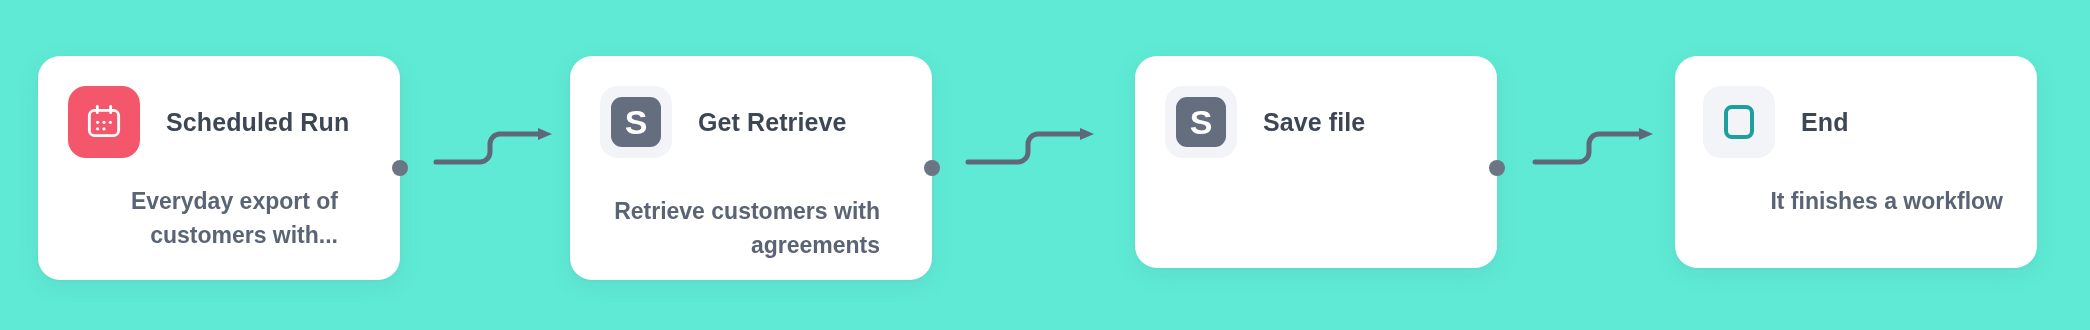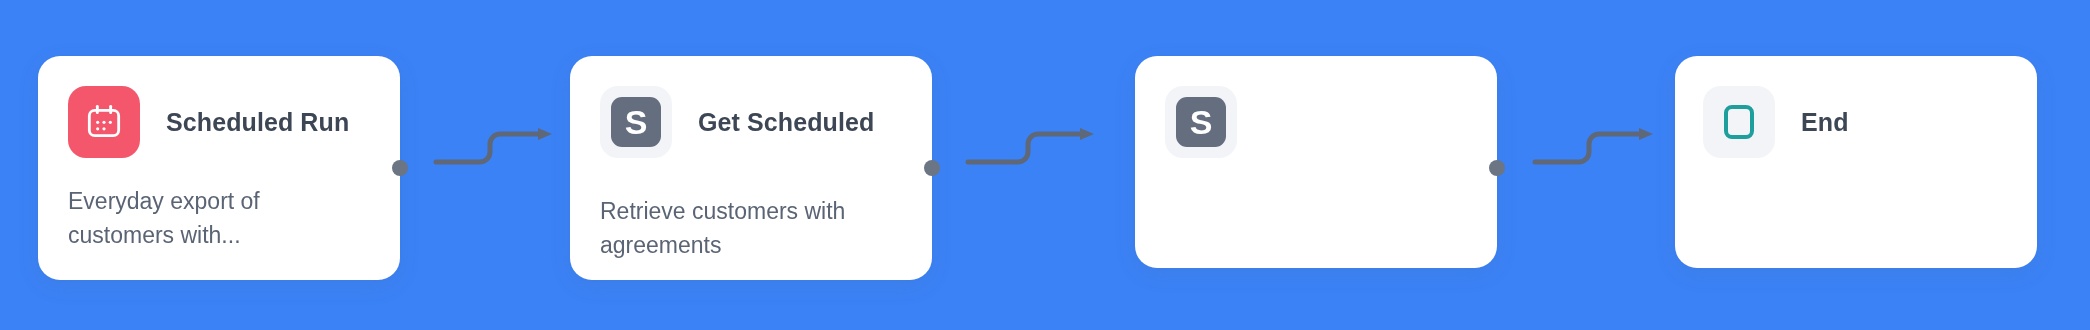--- a/index.html
+++ b/index.html
@@ -11,21 +11,21 @@
     height: 330px;
     background: #f2f4f6;
     font-family: "Liberation Sans", sans-serif;
     overflow: hidden;
   }
 
   #canvas {
     position: relative;
     width: 2090px;
     height: 330px;
-    background: #3b82f6;
+    background: #5eead4;
   }
 
   
   .node-card {
     position: absolute;
     background: #ffffff;
     border-radius: 22px;
     box-shadow: 0 6px 22px rgba(90, 105, 130, 0.10),
                 0 1px 3px rgba(90, 105, 130, 0.06);
     box-sizing: border-box;
@@ -99,21 +99,22 @@
     color: #3d4654;
     white-space: nowrap;
     letter-spacing: 0.1px;
   }
 
   .node-desc {
     margin-top: 26px;
     font-size: 23px;
     line-height: 34px;
     color: #5a6474;
-    font-weight: normal;
+    font-weight: bold;
+    text-align: right;
   }
 
   
   .port-dot {
     position: absolute;
     width: 16px;
     height: 16px;
     border-radius: 50%;
     background: #6b7583;
   }
@@ -161,53 +162,55 @@
     </svg>
   </div>
 
   <div class="node-card" id="card-2" style="left:570px; top:56px; width:362px; height:224px;">
     <div class="node-head">
       <div class="node-icon-wrap tinted">
         <div class="icon-square slate">
           <span class="letter-glyph">S</span>
         </div>
       </div>
-      <div class="node-title">Get Scheduled</div>
+      <div class="node-title">Get Retrieve</div>
     </div>
     <div class="node-desc" style="width:280px;margin-top:36px;">Retrieve customers with agreements</div>
   </div>
   <div class="port-dot" style="left:924px; top:160px;"></div>
 
   <div class="connector" style="left:966px; top:126px;">
     <svg width="140" height="44" viewBox="0 0 140 44">
       <path d="M2 36 H52 a10 10 0 0 0 10 -10 v-8 a10 10 0 0 1 10 -10 H118" fill="none" stroke="#5f6878" stroke-width="5" stroke-linecap="round" stroke-linejoin="round"></path>
       <path d="M114 2 L128 8 L114 14 Z" fill="#5f6878"></path>
     </svg>
   </div>
 
   <div class="node-card" id="card-3" style="left:1135px; top:56px; width:362px; height:212px;">
     <div class="node-head">
       <div class="node-icon-wrap tinted">
         <div class="icon-square slate">
           <span class="letter-glyph">S</span>
         </div>
       </div>
+      <div class="node-title">Save file</div>
     </div>
   </div>
   <div class="port-dot" style="left:1489px; top:160px;"></div>
 
   <div class="connector" style="left:1533px; top:126px;">
     <svg width="130" height="44" viewBox="0 0 130 44">
       <path d="M2 36 H46 a10 10 0 0 0 10 -10 v-8 a10 10 0 0 1 10 -10 H110" fill="none" stroke="#5f6878" stroke-width="5" stroke-linecap="round" stroke-linejoin="round"></path>
       <path d="M106 2 L120 8 L106 14 Z" fill="#5f6878"></path>
     </svg>
   </div>
 
   <div class="node-card" id="card-4" style="left:1675px; top:56px; width:362px; height:212px;padding-left:28px;">
     <div class="node-head">
       <div class="node-icon-wrap tinted">
         <div class="stop-glyph"></div>
       </div>
       <div class="node-title">End</div>
     </div>
+    <div class="node-desc" style="width:300px;">It finishes a workflow</div>
   </div>
 
 </div>
 
 </body></html>

